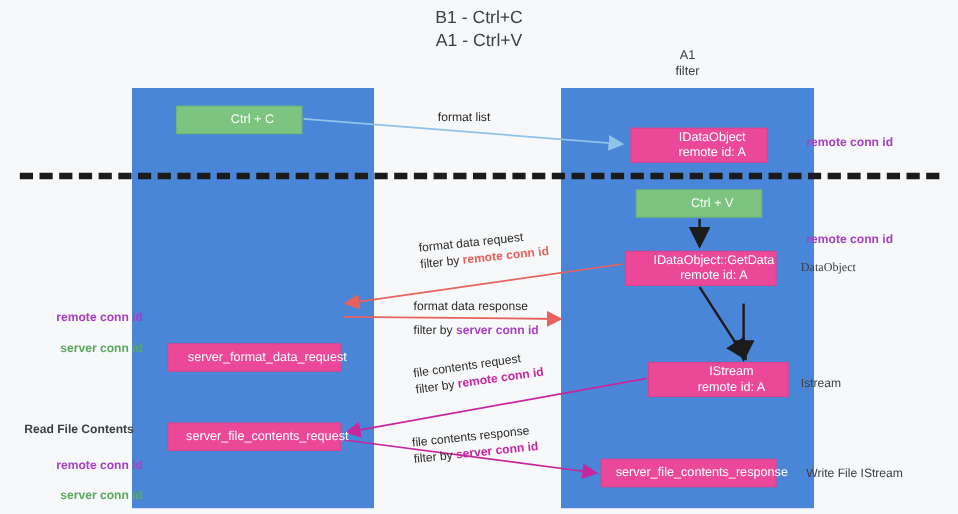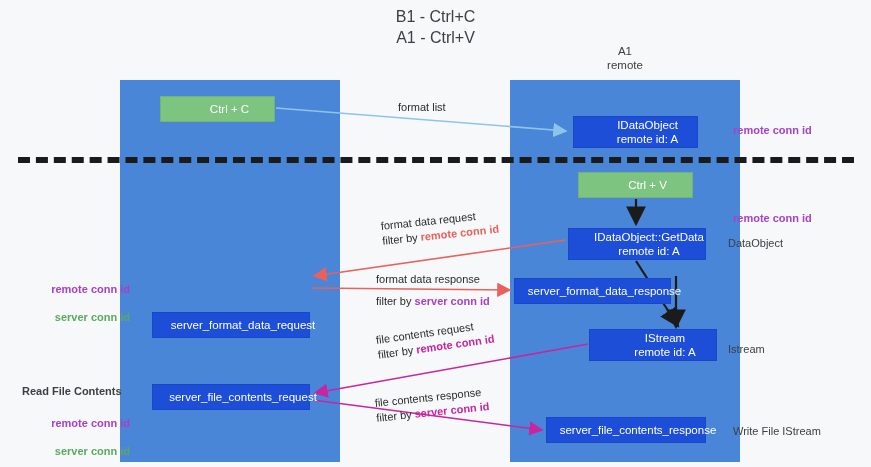--- a/index.html
+++ b/index.html
@@ -43,41 +43,41 @@
   .node{
     box-sizing:border-box;
     display:flex;flex-direction:column;
     align-items:center;justify-content:center;
     color:#ffffff;font-size:11.5px;line-height:14px;
     text-align:center;white-space:pre-line;
     border:1px solid rgba(0,0,0,.08);
     padding-left:24px;
   }
   .green{background:#7cc47f;}
-  .orange{background:#1d4ed8;}
+  .orange{background:#ec4899;}
 
   #n-ctrlc{left:160px;top:96px;width:115px;height:26px;}
   #n-idataobject{left:573px;top:116px;width:125px;height:32px;}
   #n-ctrlv{left:578px;top:172px;width:115px;height:26px;}
   #n-getdata{left:568px;top:228px;width:138px;height:32px;}
   #n-sfdreq{left:152px;top:268px;width:158px;height:26px;margin-top:44px;}
   #n-sfdresp{left:514px;top:278px;width:157px;height:26px;}
   #n-istream{left:589px;top:329px;width:128px;height:32px;}
   #n-sfcreq{left:152px;top:384px;width:158px;height:26px;}
   #n-sfcresp{left:546px;top:417px;width:160px;height:26px;}
 
   
   .side{font-size:11px;line-height:14px;color:#3c4043;white-space:pre-line;}
   .bold{font-weight:bold;}
   .purple{color:#a741c4;}
   .green-t{color:#5aa95f;}
 
   #lbl-r-remote1{left:733px;top:123px;}
   #lbl-r-remote2{left:733px;top:211px;}
-  #lbl-r-dataobject{left:728px;top:236px;}
+  #lbl-r-dataobject{left:728px;top:236px;font-family:Liberation Serif, serif;}
   #lbl-r-istream{left:728px;top:342px;}
   #lbl-r-write{left:733px;top:424px;}
 
   #lbl-l-conn{left:22px;top:268px;text-align:right;width:108px;}
   #lbl-l-read{left:22px;top:384px;text-align:left;width:108px;font-weight:bold;}
   #lbl-l-conn2{left:22px;top:402px;text-align:right;width:108px;}
 
   
   .edge-lbl{
     font-size:11px;line-height:15px;color:#2b2b2b;
@@ -101,21 +101,21 @@
 
 <div id="stage">
 
   <div class="abs title">B1 - Ctrl+C
 A1 - Ctrl+V</div>
 
   <div class="abs lane" id="lane-b1"></div>
   <div class="abs lane" id="lane-a1"></div>
 
   <div class="abs colhead" id="head-a1">A1
-remote</div>
+filter</div>
 
   <svg id="wires" viewBox="0 0 871 467">
     <defs>
       <marker id="ah-blue" markerWidth="9" markerHeight="9" refX="8" refY="4.5" orient="auto">
         <path d="M0,0 L9,4.5 L0,9 z" fill="#8fc4ea"></path>
       </marker>
       <marker id="ah-red" markerWidth="9" markerHeight="9" refX="8" refY="4.5" orient="auto">
         <path d="M0,0 L9,4.5 L0,9 z" fill="#e8615c"></path>
       </marker>
       <marker id="ah-mag" markerWidth="9" markerHeight="9" refX="8" refY="4.5" orient="auto">
@@ -145,21 +145,20 @@
 
   <div class="abs" id="divider"></div>
 
   <div class="abs node green" id="n-ctrlc">Ctrl + C</div>
   <div class="abs node orange" id="n-idataobject">IDataObject
 remote id: A</div>
   <div class="abs node green" id="n-ctrlv">Ctrl + V</div>
   <div class="abs node orange" id="n-getdata">IDataObject::GetData
 remote id: A</div>
   <div class="abs node orange" id="n-sfdreq">server_format_data_request</div>
-  <div class="abs node orange" id="n-sfdresp">server_format_data_response</div>
   <div class="abs node orange" id="n-istream">IStream
 remote id: A</div>
   <div class="abs node orange" id="n-sfcresp">server_file_contents_response</div>
   <div class="abs node orange" id="n-sfcreq">server_file_contents_request</div>
 
   <div class="abs edge-lbl" id="e-formatlist">format list</div>
 
   <div class="abs edge-lbl" id="e-fdreq">
     <div>format data request</div>
     <div><span>filter by </span><span class="kw-red">remote conn id</span></div>

